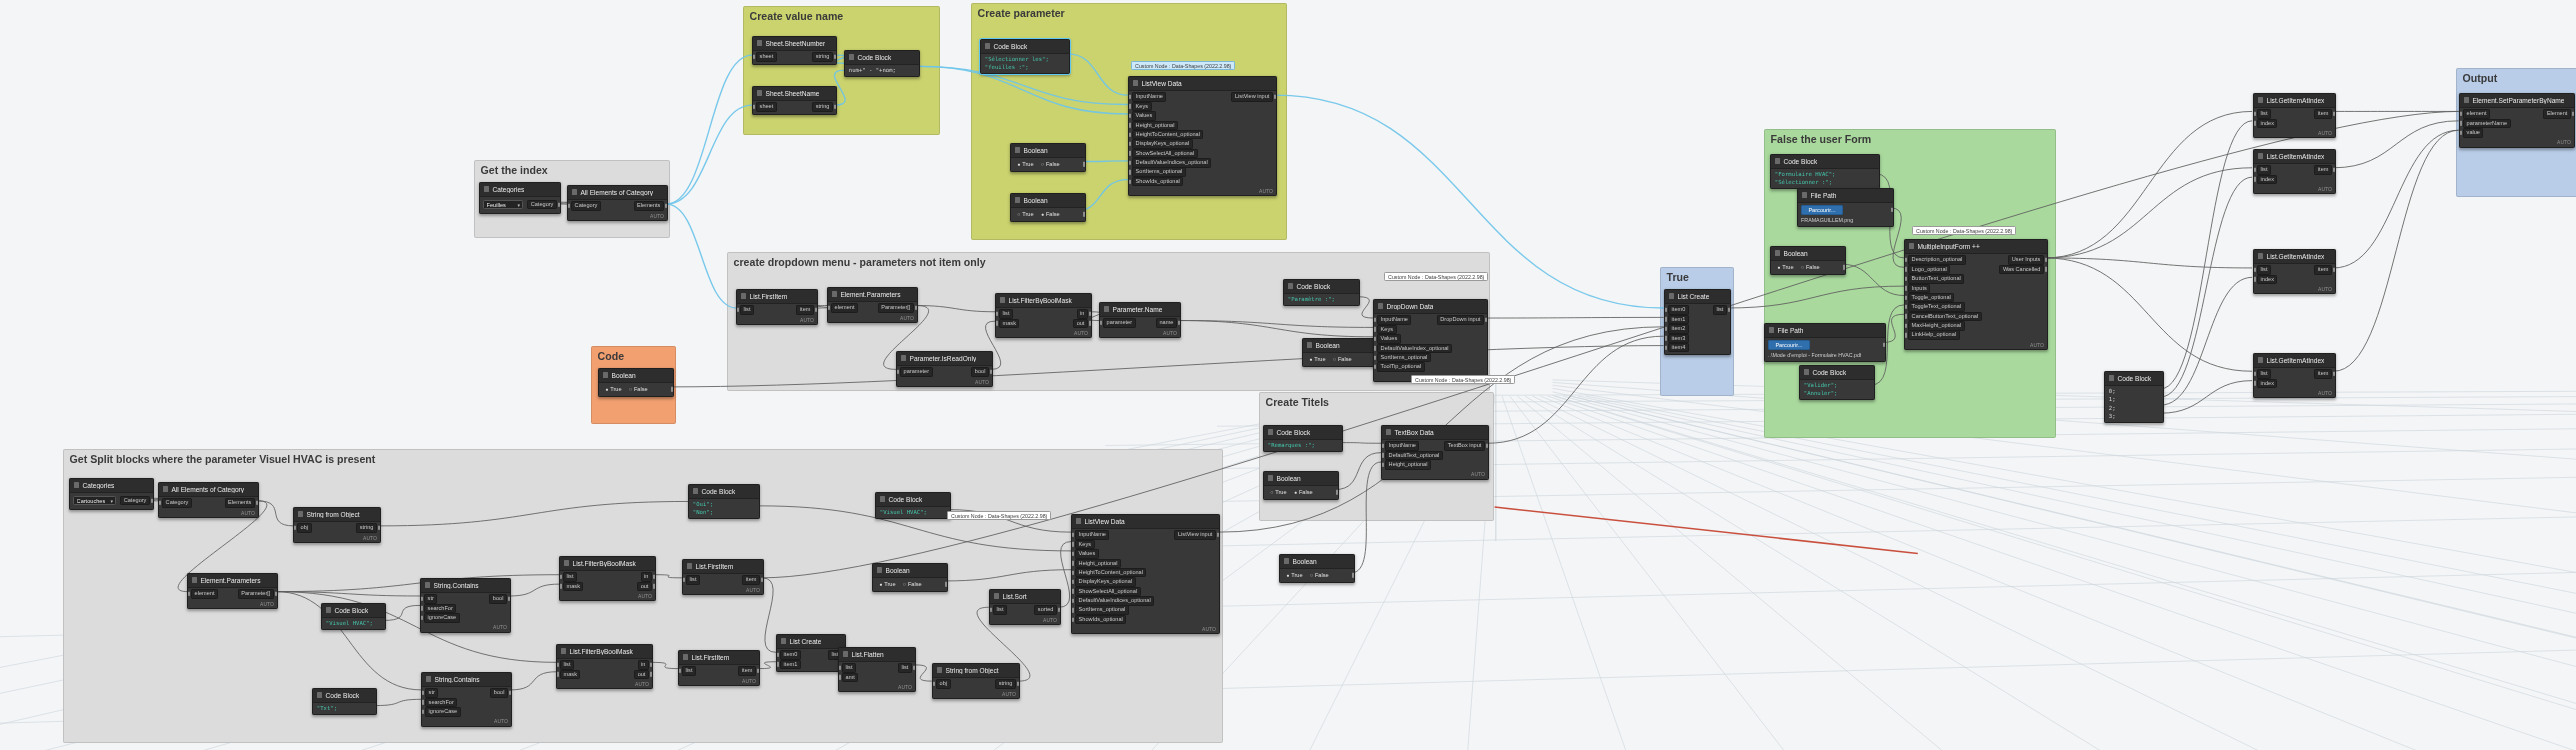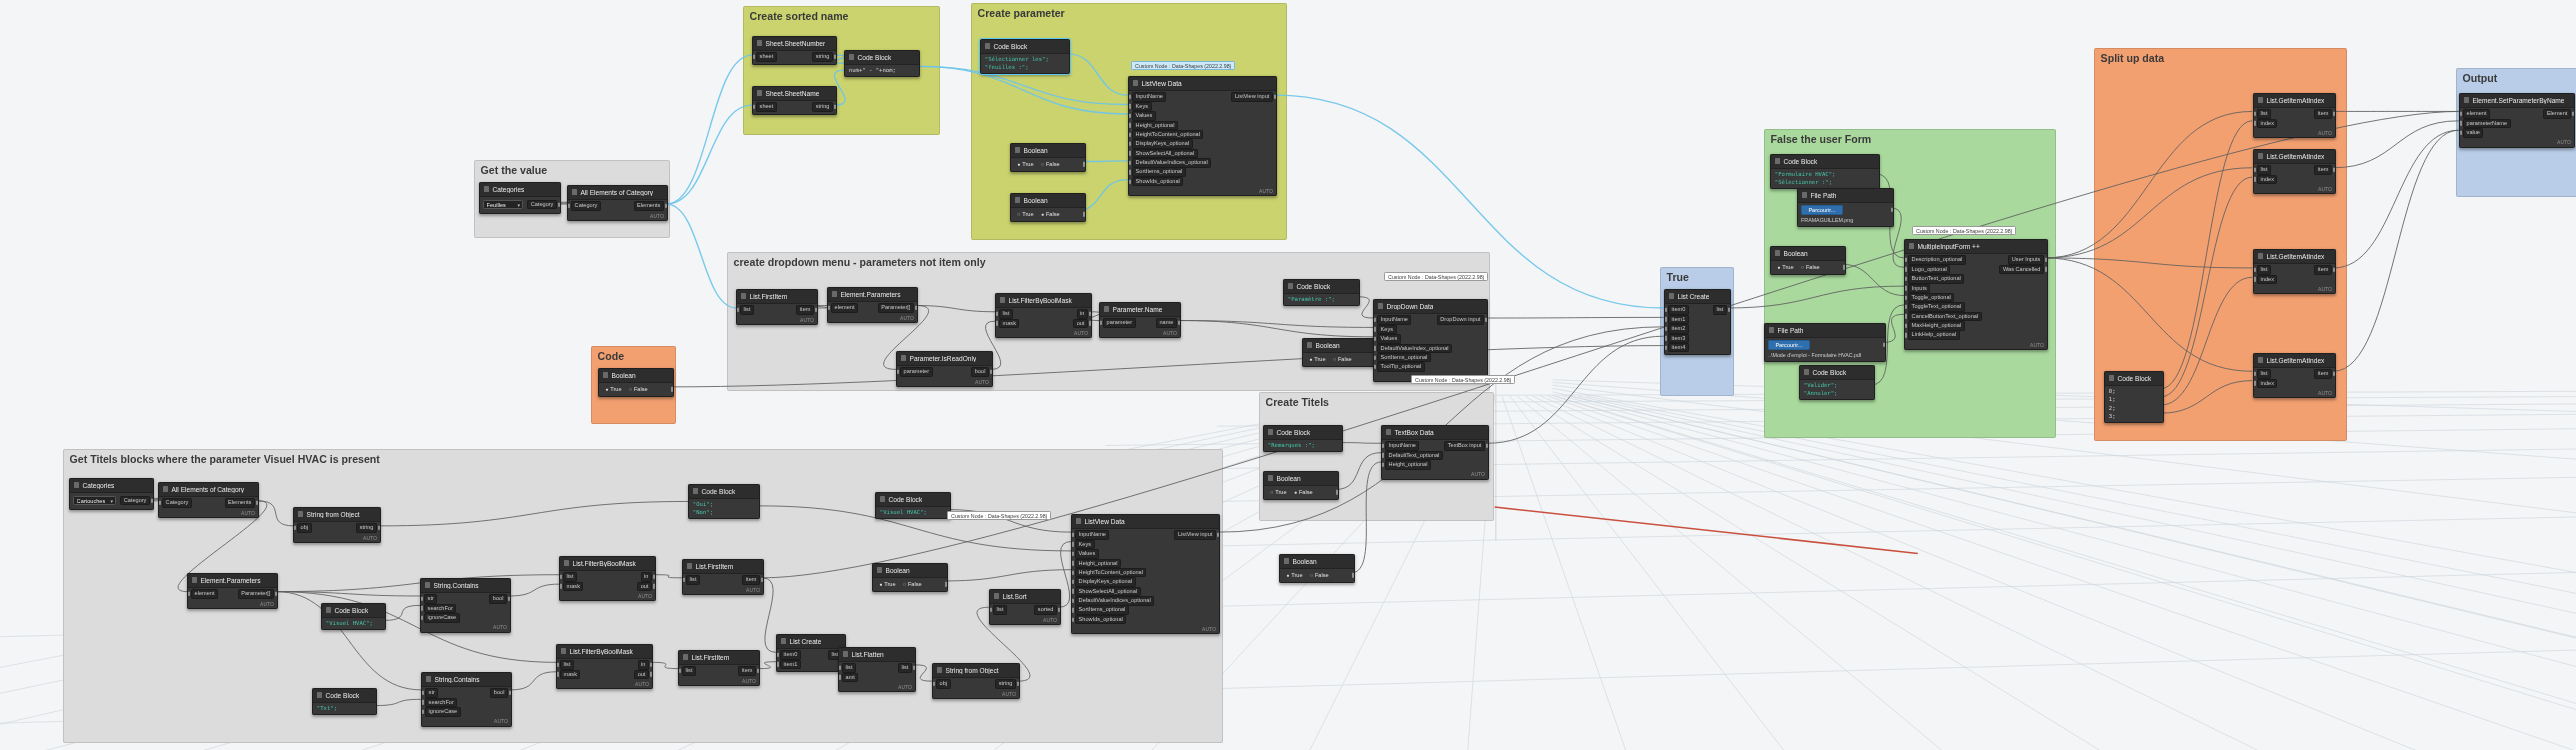--- a/index.html
+++ b/index.html
@@ -93,48 +93,45 @@
       <line x1="1514.5738240000003" y1="754.5907199999999" x2="4130" y2="716.9430399999999" stroke="#ccd6de" stroke-width="1"></line>
       <line x1="1165.2033536000006" y1="814.827008" x2="4130" y2="762.120256" stroke="#ccd6de" stroke-width="1"></line>
       <line x1="676.084695040001" y1="899.1578111999999" x2="4130" y2="825.3683583999999" stroke="#ccd6de" stroke-width="1"></line>
       <line x1="-8.681426943998758" y1="1017.2209356799998" x2="4130" y2="913.9157017599998" stroke="#ccd6de" stroke-width="1"></line>
       <line x1="-967.3539977215978" y1="1182.5093099519995" x2="4130" y2="1037.8819824639995" stroke="#ccd6de" stroke-width="1"></line>
       <line x1="2388" y1="610" x2="2388" y2="864" stroke="#b9c2cc" stroke-width="1"></line>
       <line x1="2386" y1="810" x2="3062" y2="884" stroke="#c9503e" stroke-width="2.5"></line>
     </svg>
   <div id="groups-layer">
       <div class="group" style="left: 474px; top: 160px; width: 194px; height: 76px; background: rgb(220, 220, 220);">
-        <div class="group-title">Get the value</div>
+        <div class="group-title">Get the index</div>
       </div>
       <div class="group" style="left: 743px; top: 6.3px; width: 195px; height: 127px; background: rgb(203, 211, 110);">
-        <div class="group-title">Create sorted name</div>
+        <div class="group-title">Create value name</div>
       </div>
       <div class="group" style="left: 971px; top: 3.1px; width: 314px; height: 235px; background: rgb(203, 211, 110);">
         <div class="group-title">Create parameter</div>
       </div>
       <div class="group" style="left: 727px; top: 252px; width: 761px; height: 137px; background: rgb(220, 220, 220);">
         <div class="group-title">create dropdown menu - parameters not item only</div>
       </div>
       <div class="group" style="left: 591px; top: 346px; width: 83px; height: 76px; background: rgb(243, 160, 113);">
         <div class="group-title">Code</div>
       </div>
       <div class="group" style="left: 63px; top: 449px; width: 1158px; height: 292px; background: rgb(220, 220, 220);">
-        <div class="group-title">Get Titels blocks where the parameter Visuel HVAC is present</div>
+        <div class="group-title">Get Split blocks where the parameter Visuel HVAC is present</div>
       </div>
       <div class="group" style="left: 1259px; top: 392px; width: 233px; height: 127px; background: rgb(220, 220, 220);">
         <div class="group-title">Create Titels</div>
       </div>
       <div class="group" style="left: 1660px; top: 267px; width: 72px; height: 127px; background: rgb(185, 205, 232);">
         <div class="group-title">True</div>
       </div>
       <div class="group" style="left: 1764px; top: 129px; width: 290px; height: 307px; background: rgb(169, 217, 157);">
         <div class="group-title">False the user Form</div>
-      </div>
-      <div class="group" style="left: 2094px; top: 48px; width: 251px; height: 391px; background: rgb(243, 160, 113);">
-        <div class="group-title">Split up data</div>
       </div>
       <div class="group" style="left: 2456px; top: 68px; width: 122px; height: 127px; background: rgb(185, 205, 232);">
         <div class="group-title">Output</div>
       </div>
     </div>
   <svg id="wires-layer" viewBox="0 0 4112 1198" width="2576" height="750">
       <path d="M1063 326 C1131.5 326, 1131.5 88, 1200 88" fill="none" stroke="#6cc4ea" stroke-width="2.2" opacity="0.92"></path>
       <path d="M1063 326 C1131.5 326, 1131.5 168, 1200 168" fill="none" stroke="#6cc4ea" stroke-width="2.2" opacity="0.92"></path>
       <path d="M1332 88 C1382 88, 1298 101, 1348 101" fill="none" stroke="#6cc4ea" stroke-width="2.2" opacity="0.92"></path>
       <path d="M1332 168 C1382 168, 1298 112, 1348 112" fill="none" stroke="#6cc4ea" stroke-width="2.2" opacity="0.92"></path>

